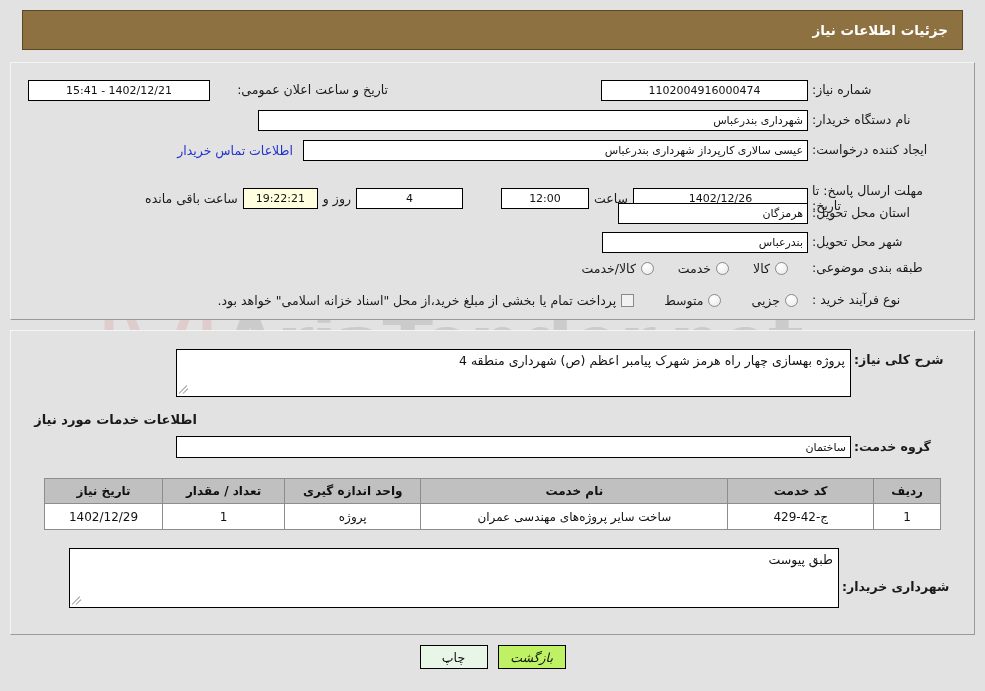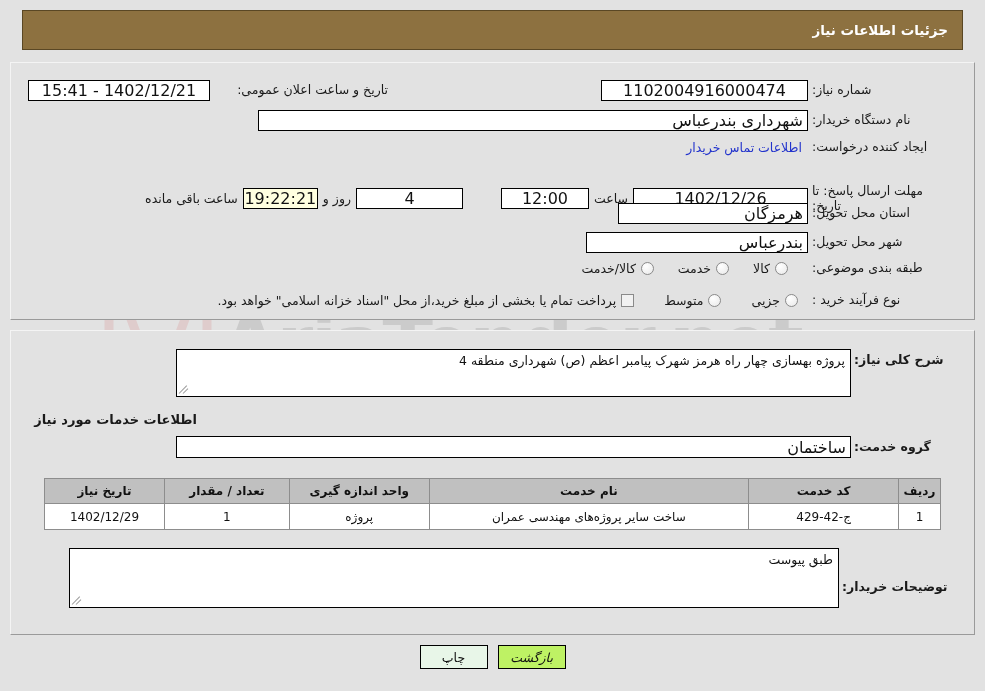--- a/index.html
+++ b/index.html
@@ -78,21 +78,21 @@
   .row { position: absolute; display: flex; align-items: center; }
   .lbl {
     font-size: 12.5px; color: #1a1a1a; text-align: left;
     white-space: pre-line; line-height: 1.18;
   }
   .lbl.bold { font-weight: bold; }
   .fld {
     border: 1px solid #000;
     background: #ffffff;
     height: 21px;
-    font-size: 16px;
+    font-size: 11px;
     color: #111;
     display: flex;
     align-items: center;
     padding: 8px 4px;
     font-family: "DejaVu Sans", "Liberation Sans", sans-serif;
   }
   .fld.right  { justify-content: flex-start; }
   .fld.num { direction: ltr; justify-content: center; }
   .fld.yellow { background: #ffffe0; }
   .inline-txt { font-size: 12.5px; color: #1a1a1a; padding: 0 5px; }
@@ -152,21 +152,21 @@
     border-collapse: collapse;
     font-size: 12px;
     background: #fff;
   }
   #items-table th {
     background: #c0c0c0;
     border: 1px solid #8d8d8d;
     height: 25px;
     font-weight: bold;
     color: #111;
-    padding: 0 4px;
+    padding: 0 17px;
     text-align: center;
   }
   #items-table td {
     background: #fff;
     border: 1px solid #8d8d8d;
     height: 26px;
     color: #111;
     padding: 0 6px;
     text-align: center;
   }
@@ -224,20 +224,21 @@
     <div class="fld num" style="width:182px; margin-right:4px;">15:41 - 1402/12/21</div>
   </div>
 
   <div class="row" style="top:110px; right:33px;">
     <span class="lbl" style="width:140px;">نام دستگاه خریدار:</span>
     <div class="fld right" style="width:550px; margin-right:4px;">شهرداری بندرعباس</div>
   </div>
 
   <div class="row" style="top:140px; right:33px;">
     <span class="lbl" style="width:140px;">ایجاد کننده درخواست:</span>
+    <div class="fld right" style="width:505px; margin-right:4px;">عیسی سالاری کارپرداز شهرداری بندرعباس</div>
     <a class="link" style="margin-right:10px;">اطلاعات تماس خریدار</a>
   </div>
 
   <div class="row" style="top:184px; right:33px;">
     <span class="lbl" style="width:140px;">مهلت ارسال پاسخ: تا تاریخ:</span>
     <div class="fld num" style="width:175px; margin-right:4px;">1402/12/26</div>
     <span class="inline-txt">ساعت</span>
     <div class="fld num" style="width:88px;">12:00</div>
     <div class="fld num" style="width:107px; margin-right:38px;">4</div>
     <span class="inline-txt">روز و</span>
@@ -245,21 +246,21 @@
     <span class="inline-txt">ساعت باقی مانده</span>
   </div>
 
   <div class="row" style="top:203px; right:33px;">
     <span class="lbl" style="width:140px;">استان محل تحویل:</span>
     <div class="fld right" style="width:190px; margin-right:4px;">هرمزگان</div>
   </div>
 
   <div class="row" style="top:232px; right:33px;">
     <span class="lbl" style="width:140px;">شهر محل تحویل:</span>
-    <div class="fld right" style="width:222px; margin-right:4px;">بندرعباس</div>
+    <div class="fld right" style="width:206px; margin-right:4px;">بندرعباس</div>
   </div>
 
   <div class="row" style="top:261px; right:33px;">
     <span class="lbl" style="width:140px;margin-left:8px;">طبقه بندی موضوعی:</span>
     <div class="opt" style="margin-right:16px;">
       <span class="radio"></span>
       <span class="caption">کالا</span>
     </div>
     <div class="opt" style="margin-right:24px;">
       <span class="radio"></span>
@@ -323,21 +324,21 @@
         <td class="ltr">ج-42-429</td>
         <td>ساخت سایر پروژه‌های مهندسی عمران</td>
         <td>پروژه</td>
         <td class="ltr">1</td>
         <td class="ltr">1402/12/29</td>
       </tr>
     </tbody>
   </table>
 
   <div class="row" style="top:548px; right:33px; align-items:flex-start;">
-    <span class="lbl bold" style="width:110px; padding-top:32px;">توضیحات خریدار:</span>
+    <span class="lbl bold" style="width:110px; padding-top:32px;">شهرداری خریدار:</span>
     <div class="ta" style="width:770px; height:60px; margin-right:3px;">
       <span>طبق پیوست</span>
       <span class="grip"></span>
     </div>
   </div>
 
   <div id="footer">
     <div class="btn btn-back">بازگشت</div>
     <div class="btn btn-print">چاپ</div>
   </div>

